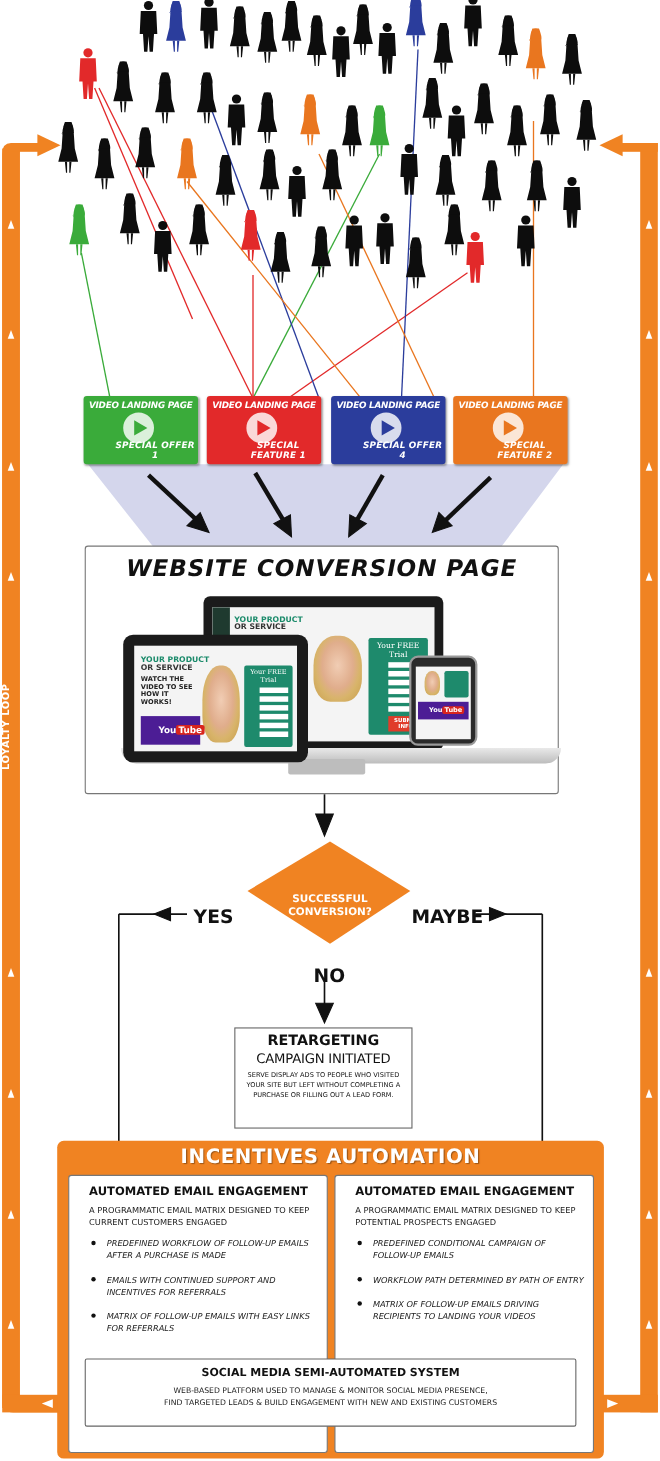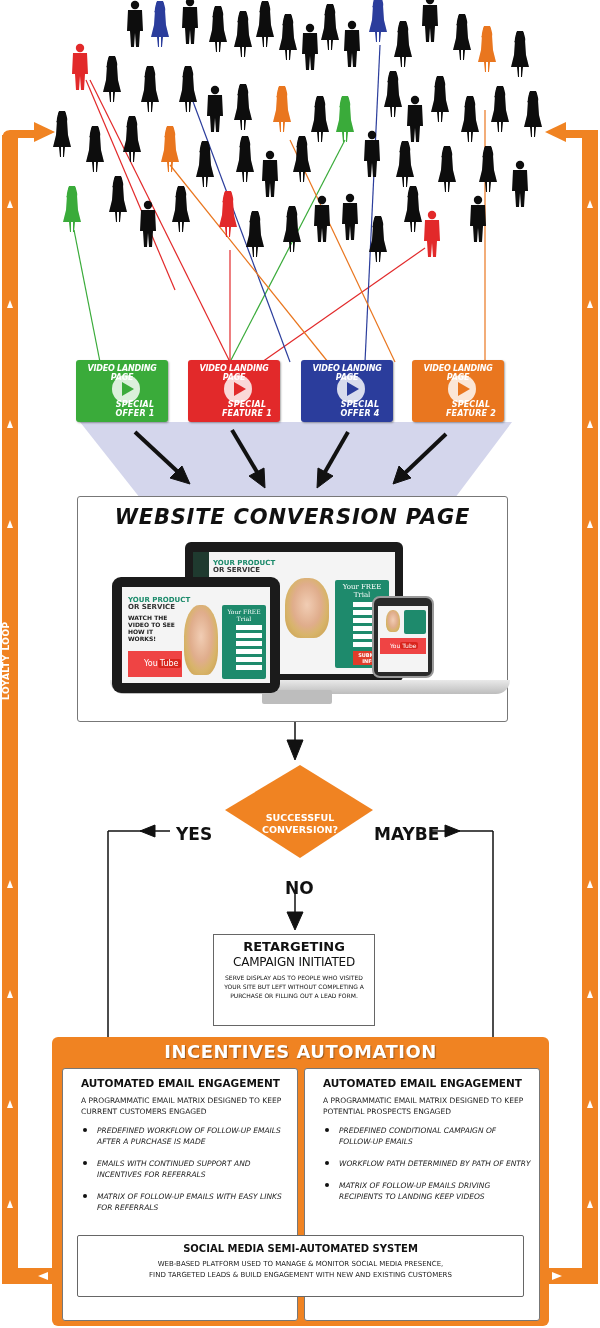--- a/index.html
+++ b/index.html
@@ -11,21 +11,21 @@
   
   .loop-label {
     position: absolute; color: #fff; font-weight: bold; font-size: 9px;
     letter-spacing: 0.5px; white-space: nowrap;
   }
   .loop-left-label { left: 1px; top: 700px; transform: rotate(-90deg); transform-origin: left top; }
   .loop-right-label { left: 599px; top: 640px; transform: rotate(-90deg) translateX(-100%); transform-origin: left top; }
 
   
   .tile {
-    position: absolute; top: 360px; width: 92px; height: 62px;
+    position: absolute; top: 360px; width: 104px; height: 62px;
     border-radius: 3px; color: #fff; text-align: center;
     box-shadow: 1px 1px 2px rgba(0,0,0,0.35);
   }
   .tile .t-top { font-size: 8px; font-weight: bold; font-style: italic; margin-top: 4px; letter-spacing: -0.2px; }
   .tile .t-bot { font-size: 8px; font-weight: bold; font-style: italic; position: absolute; bottom: 4px; left: 0; right: 0; letter-spacing: 0.2px; padding-left: 26px; }
   .tile .play {
     position: absolute; left: 36px; top: 15px; width: 28px; height: 28px;
     border-radius: 50%; background: rgba(255,255,255,0.82);
   }
   .tile .play:after {
@@ -47,21 +47,21 @@
   .device { position: absolute; background: #1b1b1b; border-radius: 8px; }
   .screen { position: absolute; background: #f4f4f4; overflow: hidden; }
   .lp-head { font-size: 7px; font-weight: bold; color: #1a8a6a; line-height: 7px; }
   .lp-head2 { font-size: 7px; font-weight: bold; color: #333; line-height: 7px; }
   .lp-watch { font-size: 6px; font-weight: bold; color: #222; line-height: 7px; }
   .trial { position: absolute; background: #1e8a6c; border-radius: 2px; color: #fff; font-family: "DejaVu Serif", serif; text-align: center; }
   .trial .tt { font-size: 7px; margin-top: 3px; }
   .trial .field { background: #fff; height: 5px; margin: 3px 4px 0 18px; }
   .trial .submit { background: #e03c2a; color:#fff; font-size: 5px; font-family: "DejaVu Sans", sans-serif; font-weight:bold; margin: 4px 4px 0 18px; padding: 1px 0; }
   .face { position: absolute; border-radius: 45% 45% 35% 35%; background: radial-gradient(ellipse at 50% 45%, #f1cdb4 0%, #e0ad8c 45%, #d8b46a 65%, #c89d4c 100%); }
-  .yt { position: absolute; background: #ef4444; color: #fff; font-weight: normal; }
+  .yt { position: absolute; background: #4c1d95; color: #fff; font-weight: bold; }
   .yt .tube { background: #d9251d; padding: 0 2px; border-radius: 2px; }
   .laptop-base {
     position: absolute; left: 110px; top: 680px; width: 400px; height: 14px;
     background: linear-gradient(#e9e9e9, #bdbdbd); border-radius: 0 0 30px 30px;
   }
 
   
   .diamond-text { position: absolute; left: 250px; top: 812px; width: 100px; text-align: center; color: #fff; font-weight: bold; font-size: 9.5px; line-height: 12px; }
   .branch { position: absolute; font-weight: bold; font-size: 17px; color: #111; }
 
@@ -378,21 +378,21 @@
       <li><span class="dot"></span><span>MATRIX OF FOLLOW-UP EMAILS WITH EASY LINKS FOR REFERRALS</span></li>
     </ul>
   </div>
 
   <div class="ma-col" style="left:252px;">
     <div class="h">AUTOMATED EMAIL ENGAGEMENT</div>
     <div class="d">A PROGRAMMATIC EMAIL MATRIX DESIGNED TO KEEP POTENTIAL PROSPECTS ENGAGED</div>
     <ul>
       <li><span class="dot"></span><span>PREDEFINED CONDITIONAL CAMPAIGN OF FOLLOW-UP EMAILS</span></li>
       <li><span class="dot"></span><span>WORKFLOW PATH DETERMINED BY PATH OF ENTRY</span></li>
-      <li><span class="dot"></span><span>MATRIX OF FOLLOW-UP EMAILS DRIVING RECIPIENTS TO LANDING KEEP VIDEOS</span></li>
+      <li><span class="dot"></span><span>MATRIX OF FOLLOW-UP EMAILS DRIVING RECIPIENTS TO LANDING YOUR VIDEOS</span></li>
     </ul>
   </div>
 
   <div class="social">
     <div class="h">SOCIAL MEDIA SEMI-AUTOMATED SYSTEM</div>
     <div class="d">
       <div>WEB-BASED PLATFORM USED TO MANAGE &amp; MONITOR SOCIAL MEDIA PRESENCE,</div>
       <div>FIND TARGETED LEADS &amp; BUILD ENGAGEMENT WITH NEW AND EXISTING CUSTOMERS</div>
     </div>
   </div>

